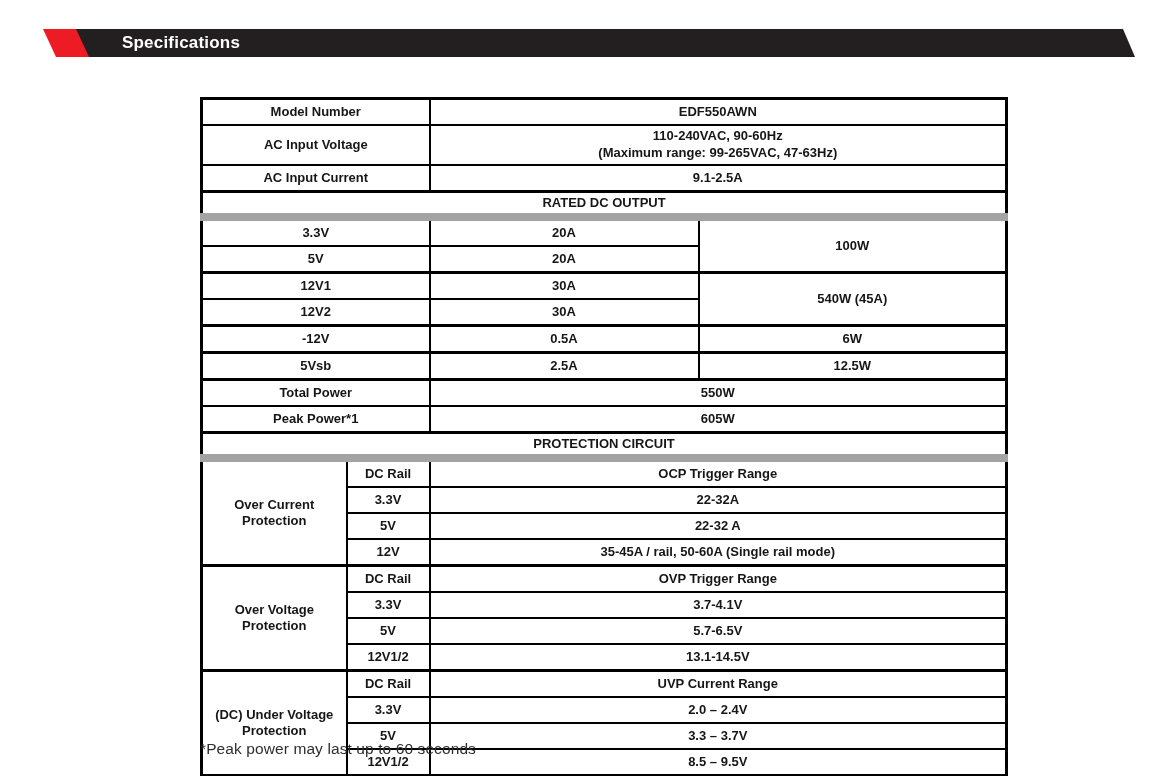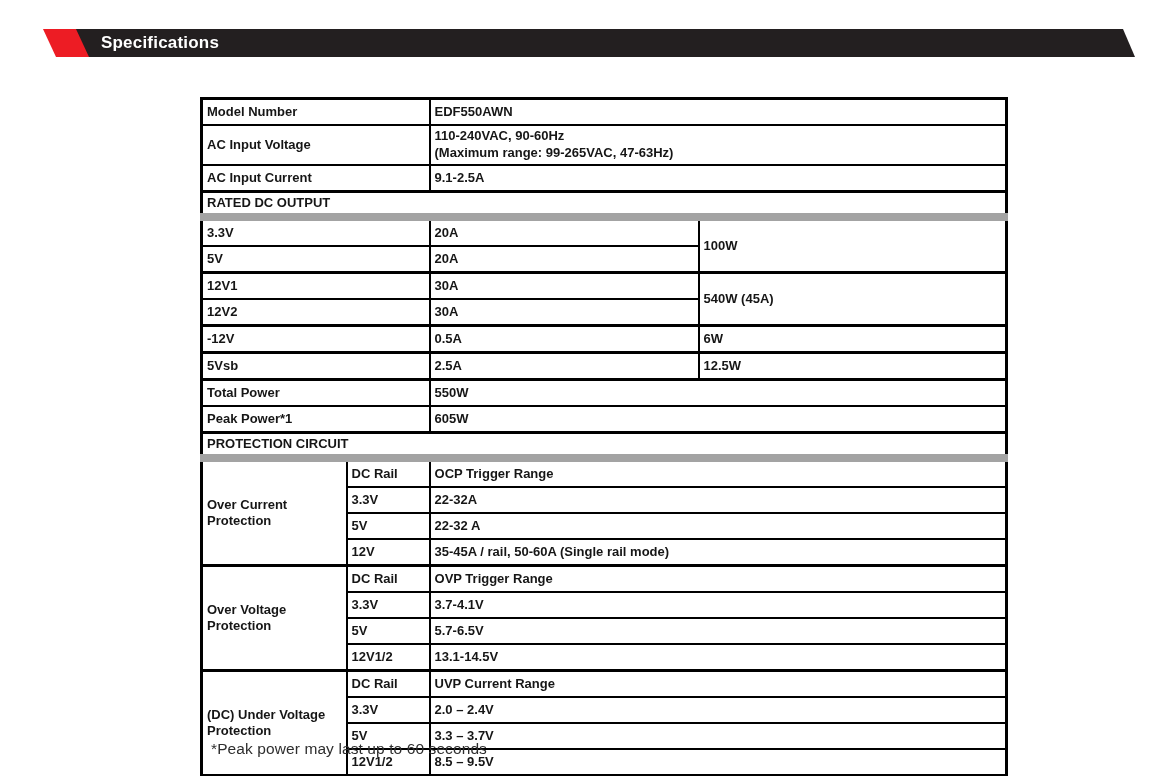--- a/index.html
+++ b/index.html
@@ -11,40 +11,40 @@
   .banner{position:absolute;top:29px;left:0;width:1172px;height:28px;}
   .banner-black{
     position:absolute;inset:0;background:#231f20;
     clip-path:polygon(75px 0,1123px 0,1135px 100%,88px 100%);
   }
   .banner-red{
     position:absolute;inset:0;background:#ed1c24;
     clip-path:polygon(43px 0,76px 0,89px 100%,56px 100%);
   }
   .banner-title{
-    position:absolute;left:101px;top:0;height:28px;line-height:28px;
+    position:absolute;left:122px;top:0;height:28px;line-height:28px;
     color:#ffffff;font-weight:bold;font-size:17px;letter-spacing:.2px;
   }
   
   table.spec{
     position:absolute;left:200px;top:97px;width:805px;
     border-collapse:collapse;table-layout:fixed;border:3px solid #000;
   }
   table.spec td{
-    border:2px solid #000;font-size:13px;font-weight:bold;text-align:left;
+    border:2px solid #000;font-size:13px;font-weight:bold;text-align:center;
     padding:2px 4px;height:20px;color:#161616;line-height:1.25;
   }
   tr.g>td{border-top:3px solid #000;}            
   tr.section>td{border-top:3px solid #000;border-bottom:8px solid #a3a3a3;height:16px;}
   td.leftcell{text-align:left;padding-left:9px;}
   .twoline div{line-height:1.3;}
   
   .footnote{
     position:absolute;left:200px;top:740px;font-size:15.5px;font-weight:normal;
-    color:#2e2e2e;letter-spacing:.1px;padding-left:11px;
+    color:#2e2e2e;letter-spacing:.1px;
   }
 </style>
 </head>
 <body>
 
 <div class="banner">
   <div class="banner-black"></div>
   <div class="banner-red"></div>
   <div class="banner-title">Specifications</div>
 </div>

